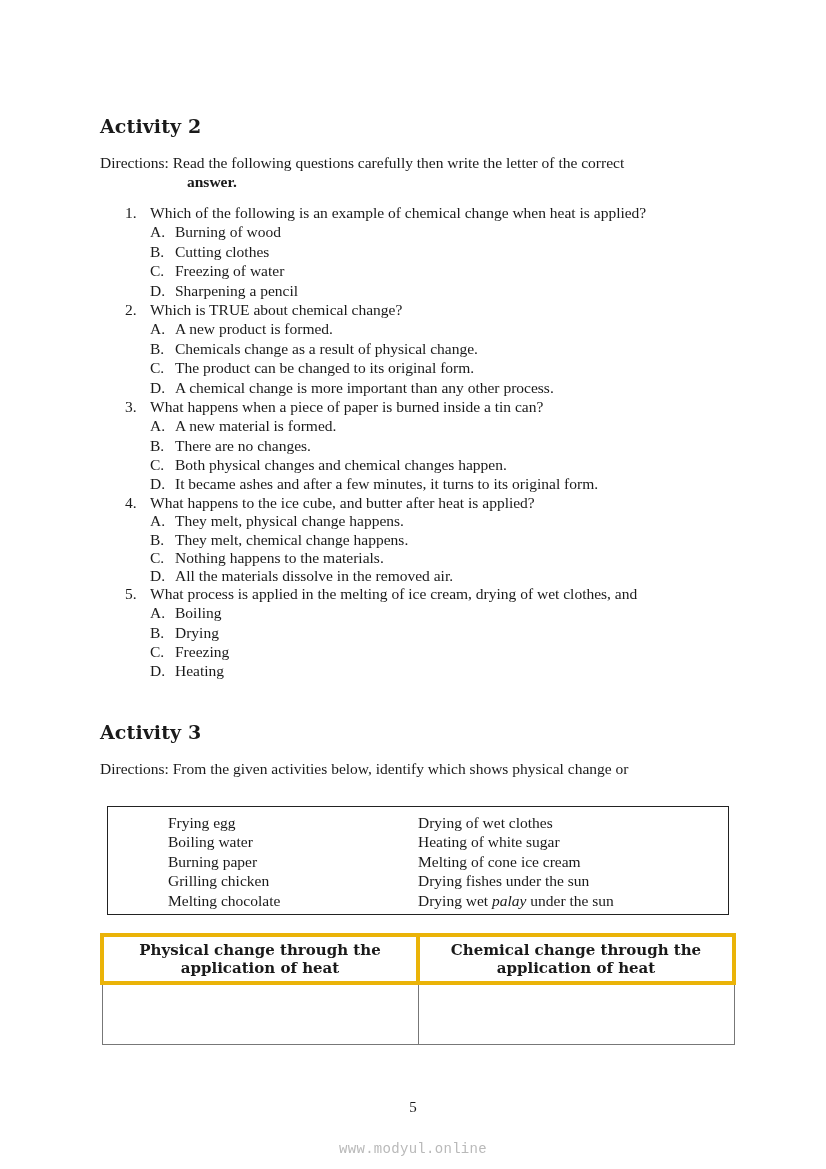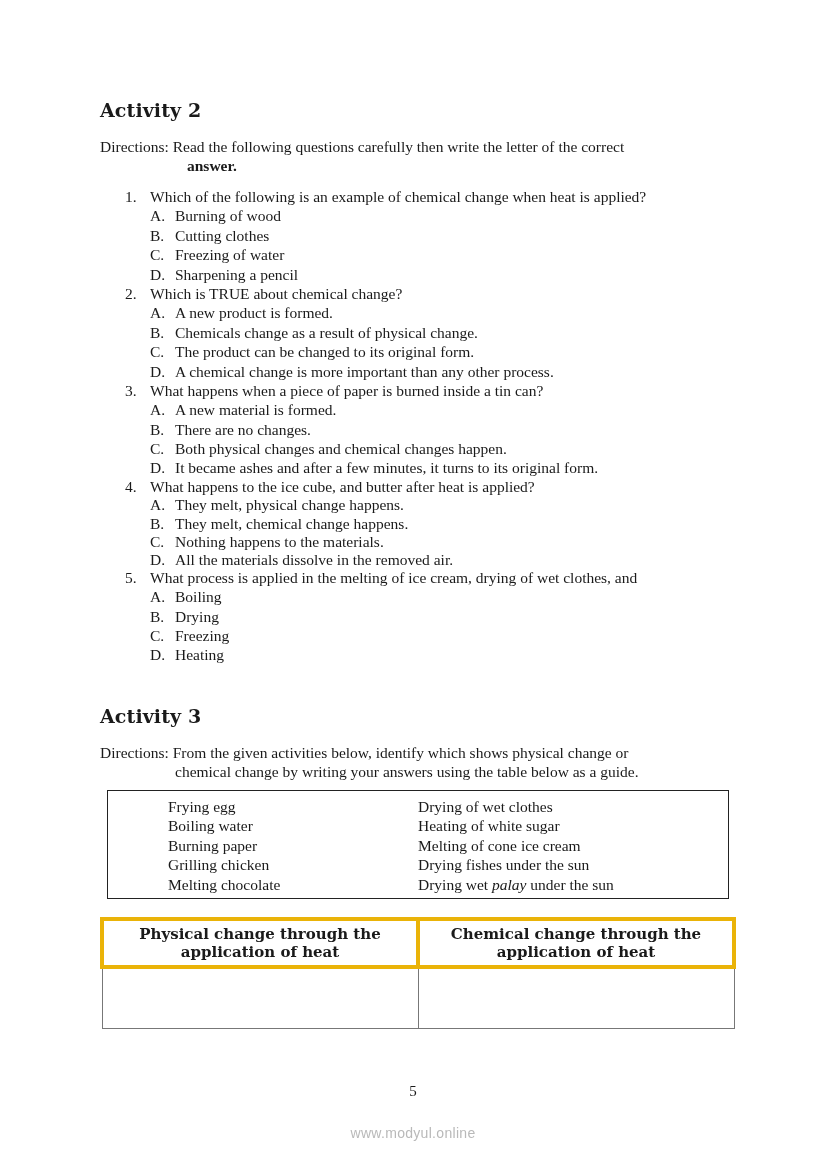--- a/index.html
+++ b/index.html
@@ -1,21 +1,21 @@
 <!DOCTYPE html>
 <html><head>
 <meta charset="utf-8">
 <style>
   html, body { margin: 0; padding: 0; }
   body {
     width: 826px; height: 1169px; background: #ffffff; position: relative;
     font-family: "DejaVu Serif", "Liberation Serif", serif; color: #1a1a1a;
     overflow: hidden;
   }
-  .page { position: absolute; left: 0; top: 0; width: 826px; height: 949px; }
+  .page { position: absolute; left: 0; top: 16px; width: 826px; height: 949px; }
   .heading {
     position: absolute; left: 100px; font-weight: bold; font-size: 19px;
     font-family: "DejaVu Serif", serif; letter-spacing: 0.1px;
   }
   .directions {
     position: absolute; left: 100px; font-size: 14.2px; line-height: 19px;
     font-family: "Liberation Serif", serif; font-size: 15.5px;
   }
   .dir-line { white-space: nowrap; }
   .dir-indent2 { padding-left: 87px; font-weight: bold; }
@@ -46,21 +46,21 @@
     border: 4px solid #eab308; font-weight: bold; font-size: 15px; line-height: 18px;
     height: 40px; padding: 2px 6px; text-align: center; vertical-align: middle;
   }
   .answer-table td { border: 1px solid #777; height: 57px; }
   .page-number {
     position: absolute; left: 0; width: 826px; top: 1083px; text-align: center;
     font-family: "Liberation Serif", serif; font-size: 15px;
   }
   .watermark {
     position: absolute; left: 0; width: 826px; top: 1125px; text-align: center;
-    font-family: Liberation Sans, sans-serif; font-size: 14px; color: #b9b9b9;
+    font-family: Liberation Mono, monospace; font-size: 14px; color: #b9b9b9;
     letter-spacing: 0.3px;
   }
 </style>
 </head>
 <body>
 
 <div class="page">
 
   <div class="heading" style="top:99px;">Activity 2</div>
 
@@ -114,21 +114,20 @@
     <div class="line opt"><span class="letter">A.</span><span>Boiling</span></div>
     <div class="line opt"><span class="letter">B.</span><span>Drying</span></div>
     <div class="line opt"><span class="letter">C.</span><span>Freezing</span></div>
     <div class="line opt"><span class="letter">D.</span><span>Heating</span></div>
   </div>
 
   <div class="heading" style="top:705px;">Activity 3</div>
 
   <div class="directions" style="top:743px;">
     <div class="dir-line">Directions: From the given activities below, identify which shows physical change or</div>
-    <div class="dir-line dir-indent3">chemical change by writing your answers using the table below as a guide.</div>
   </div>
 
   <div class="box">
     <div class="col col1">
       <div class="item">Frying egg</div>
       <div class="item">Boiling water</div>
       <div class="item">Burning paper</div>
       <div class="item">Grilling chicken</div>
       <div class="item">Melting chocolate</div>
     </div>

